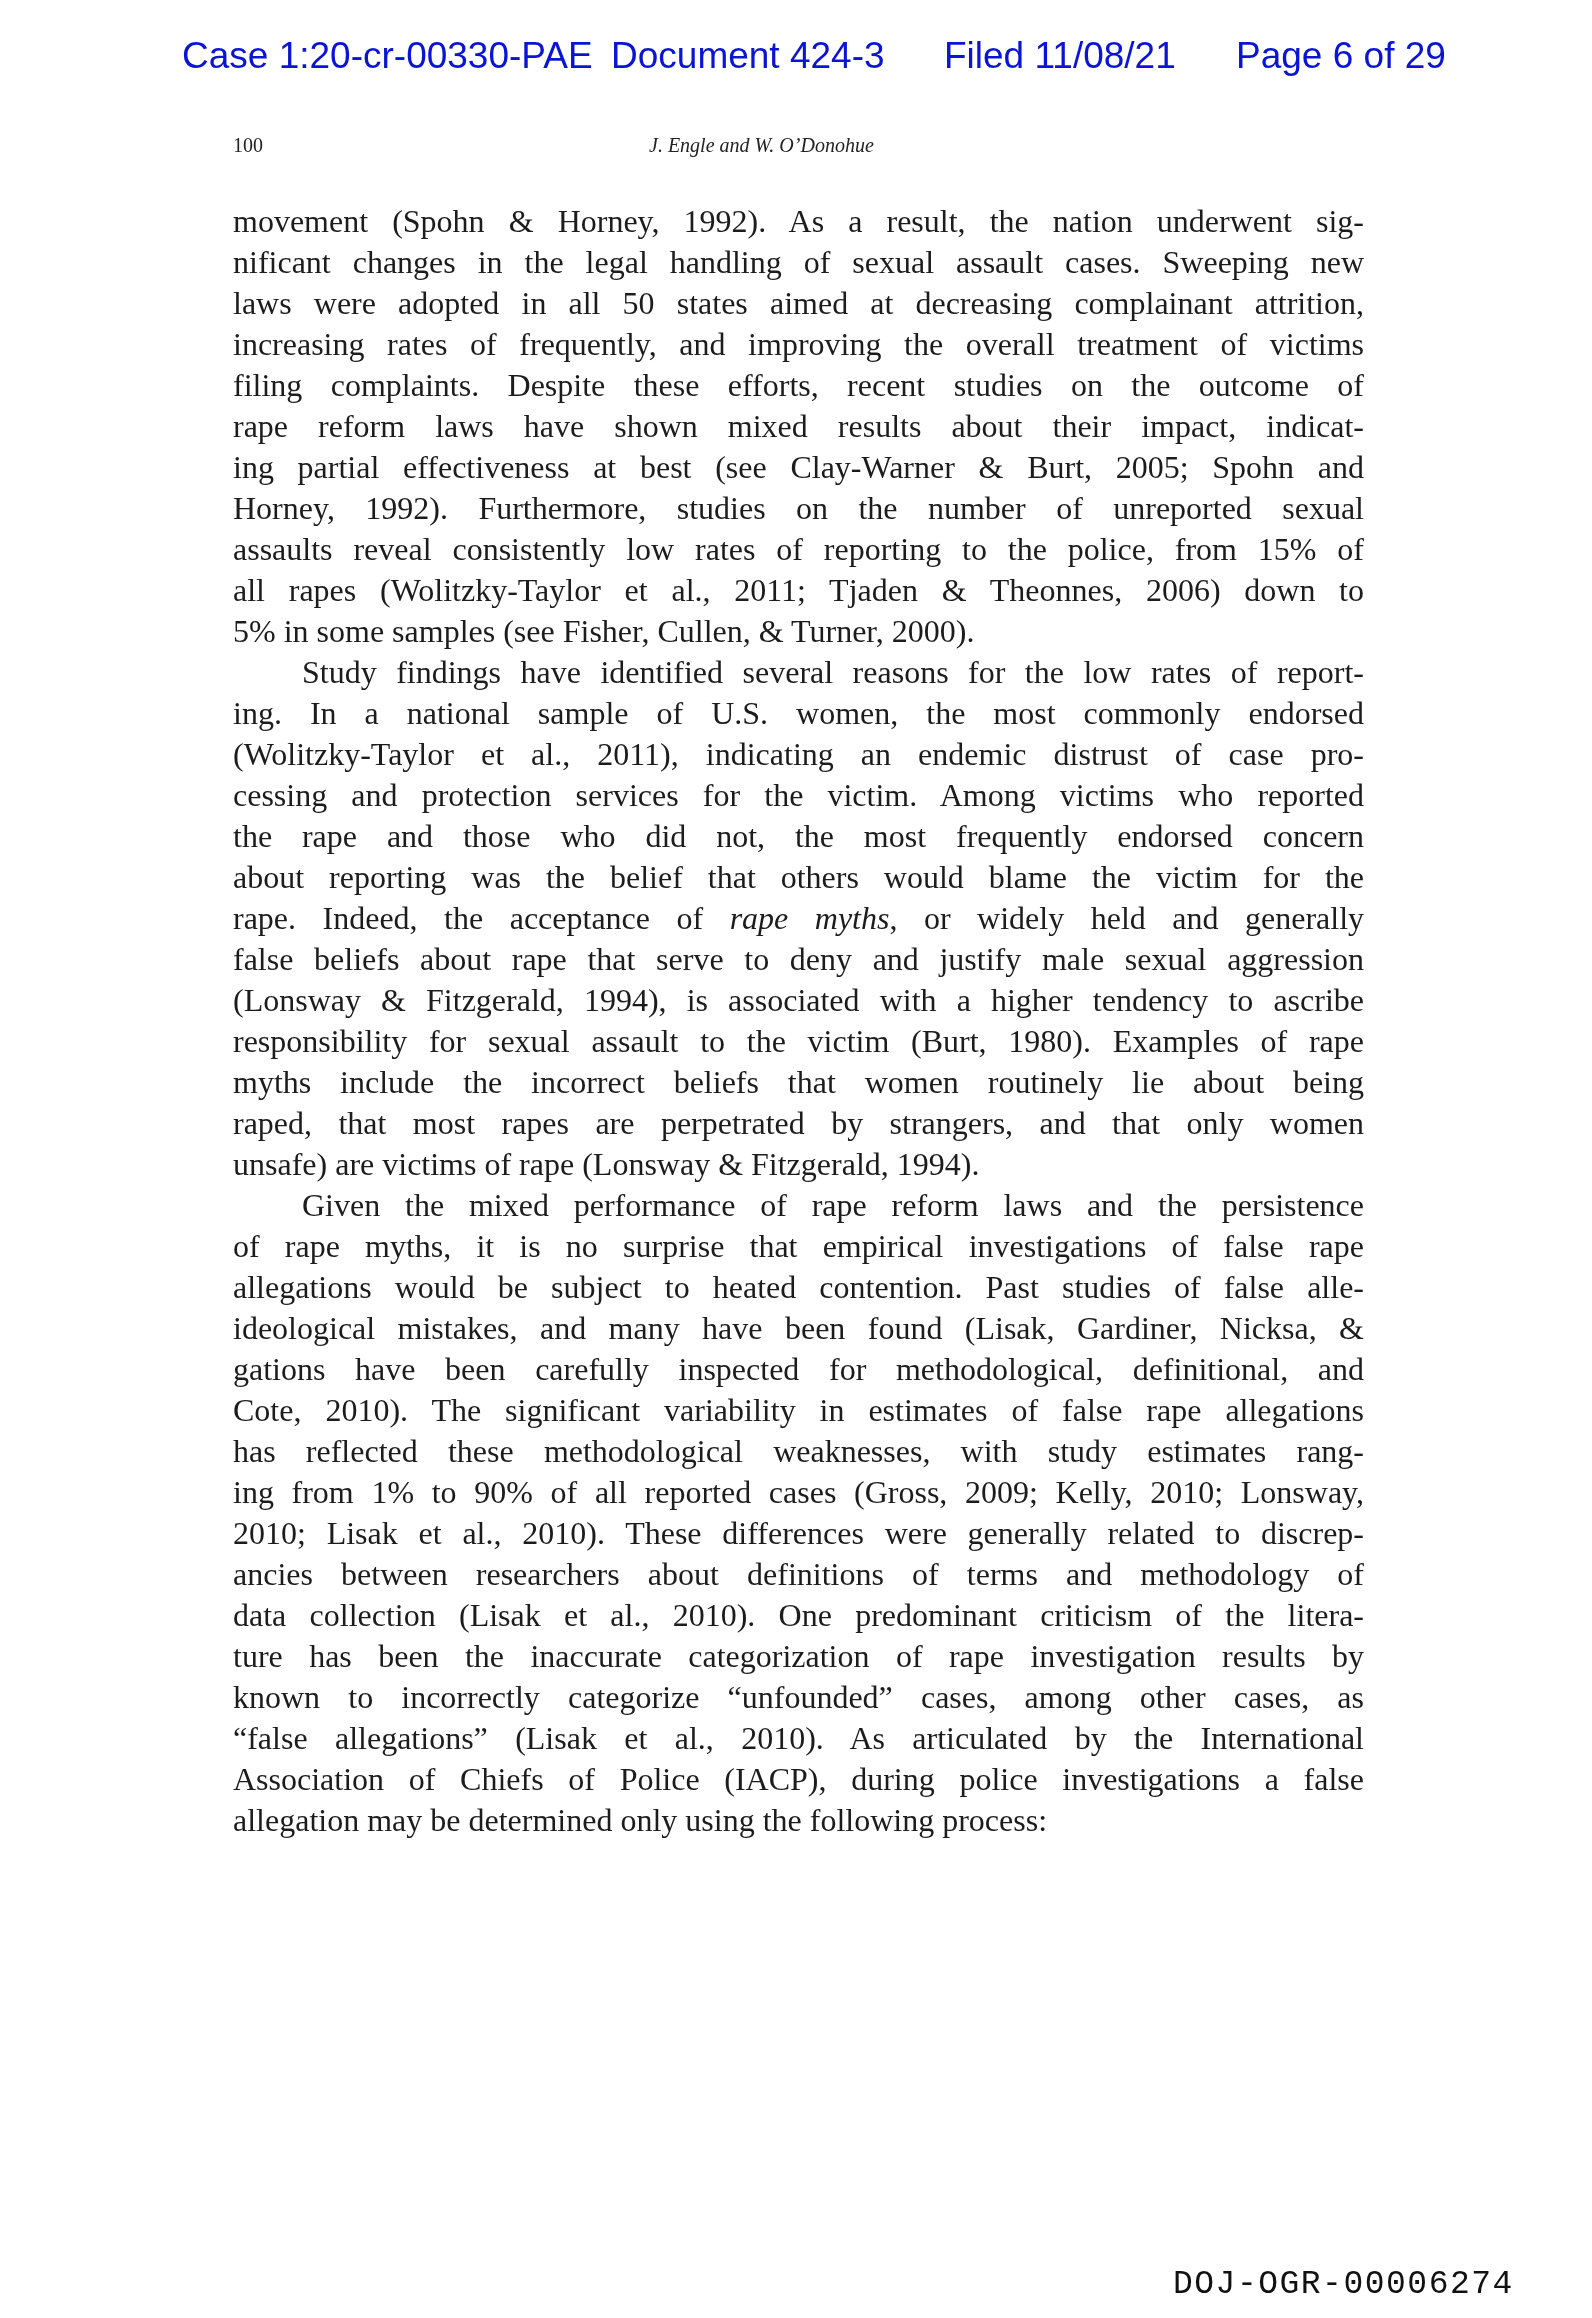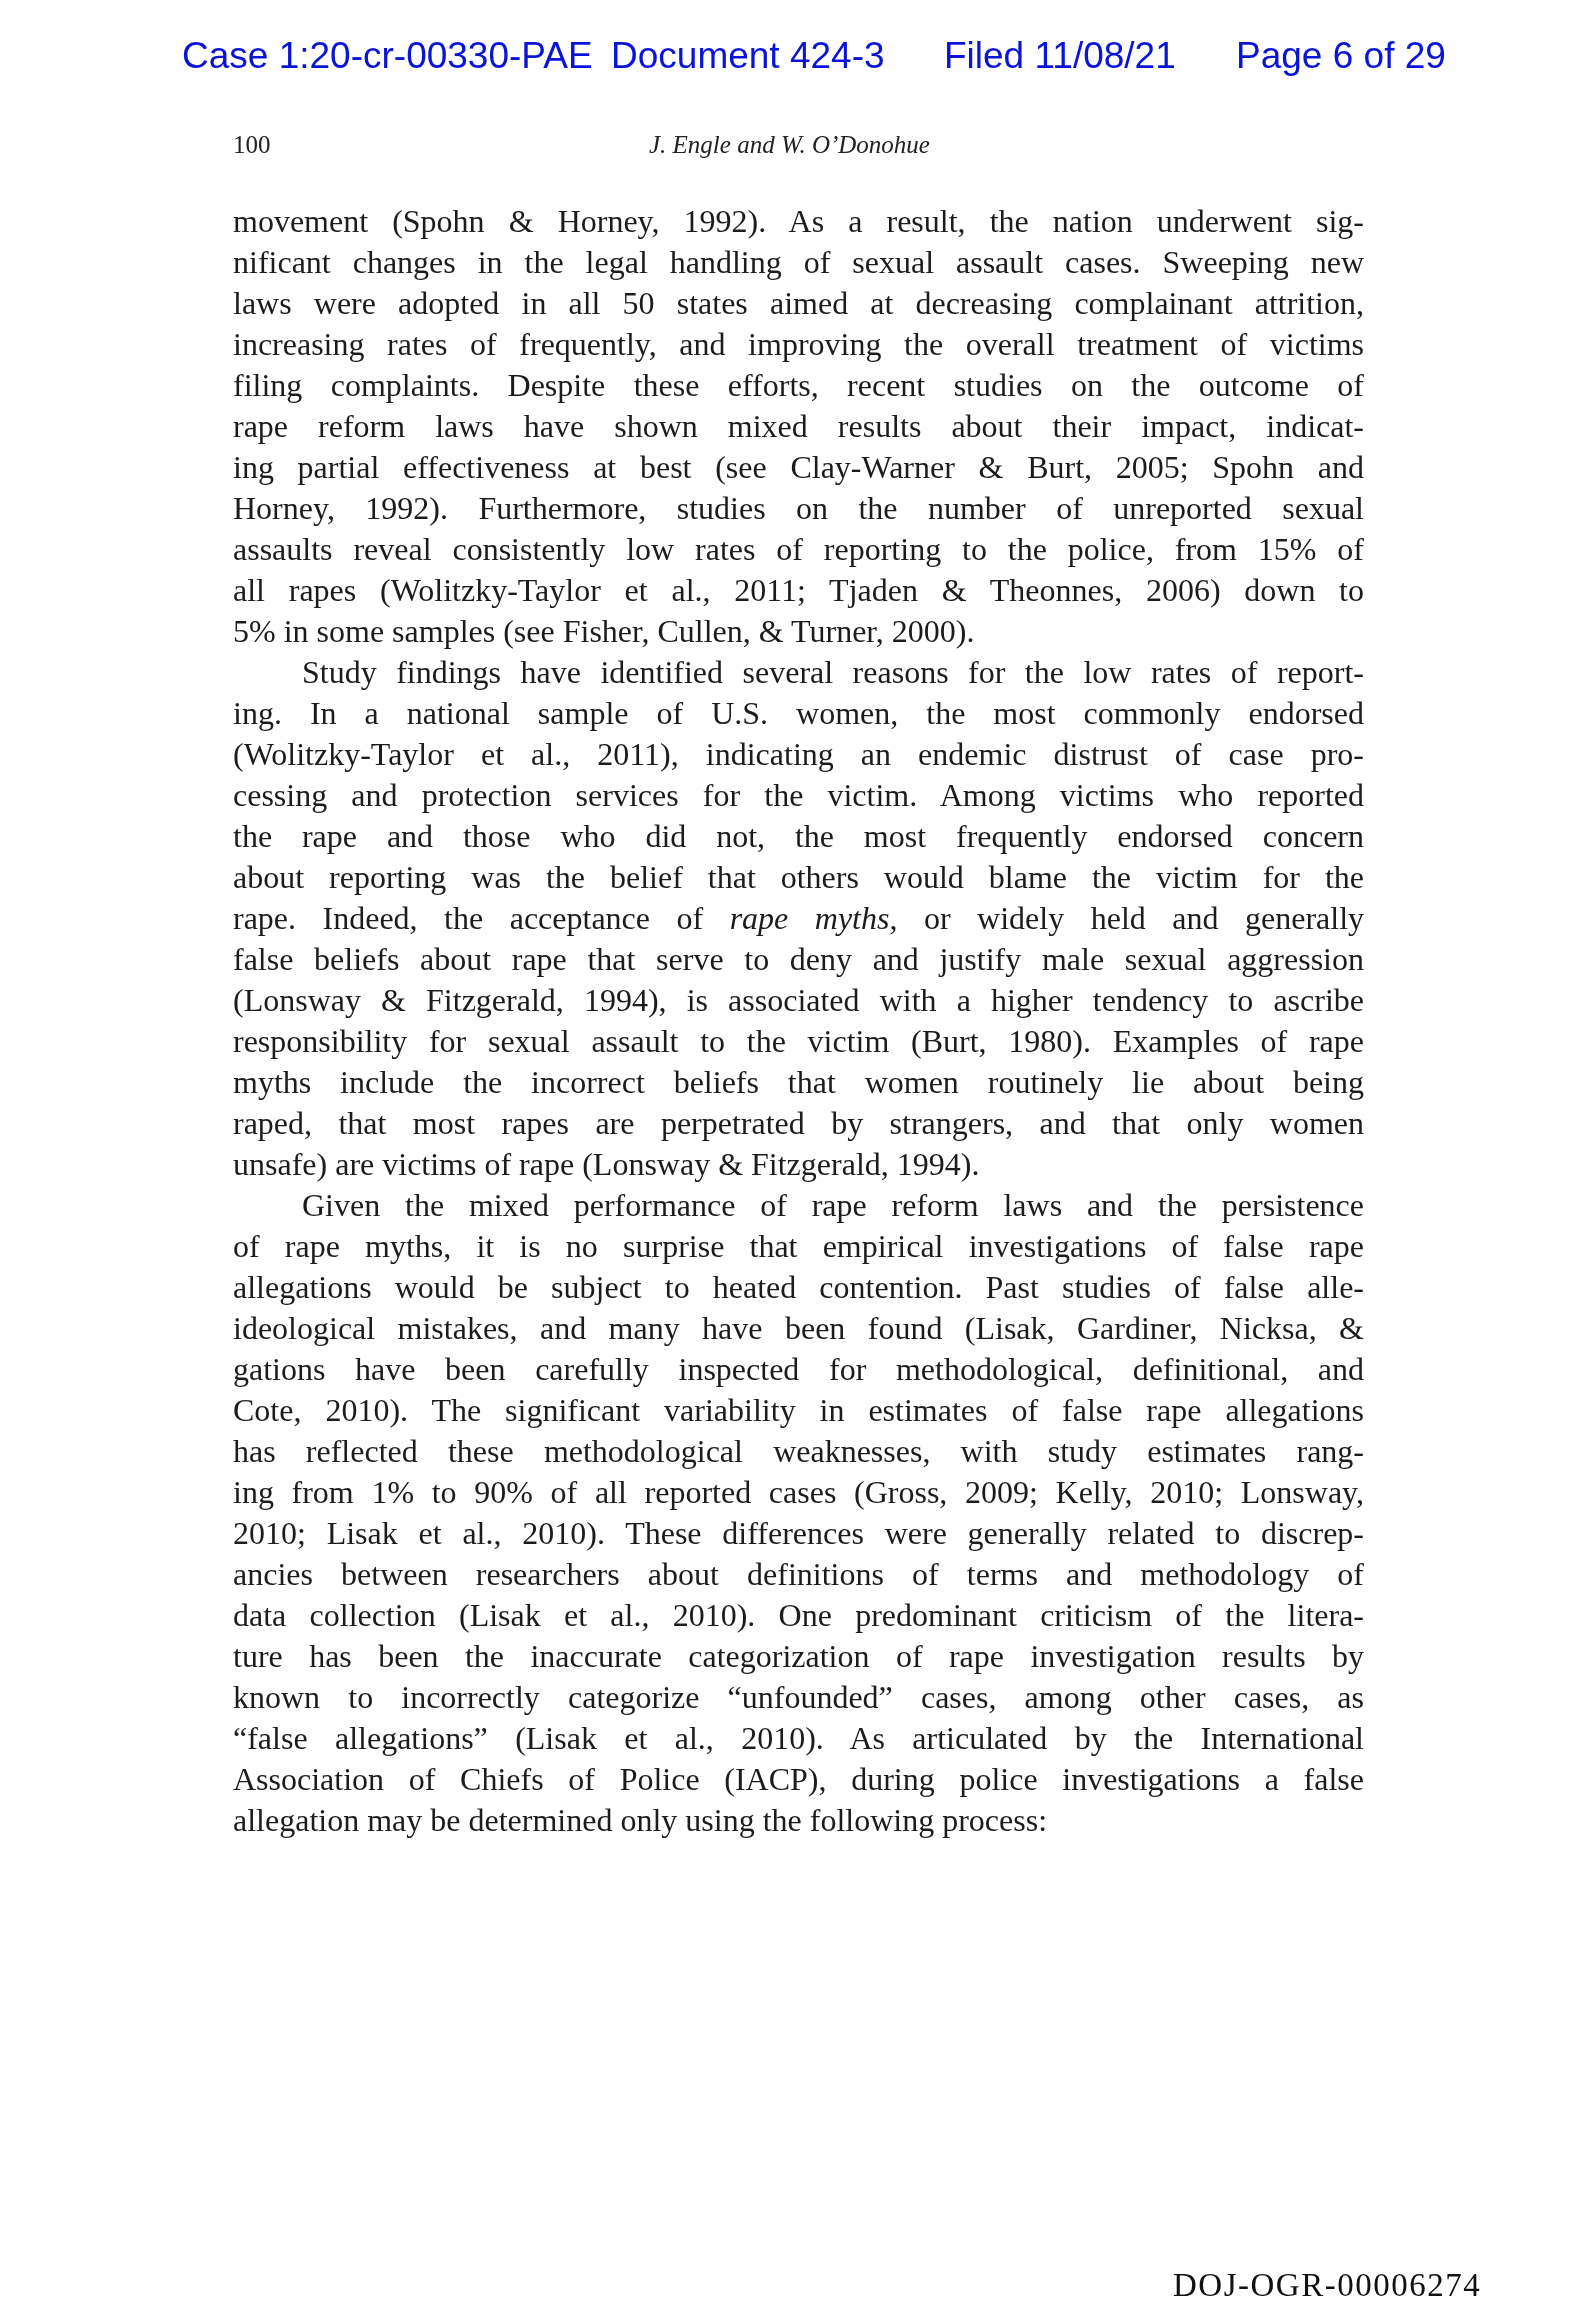--- a/index.html
+++ b/index.html
@@ -10,41 +10,41 @@
     white-space: nowrap;
   }
   .stamp span { position: absolute; top: 0; line-height: 46px; }
   #stamp-case { left: 138px; margin-left: 44px; }
   #stamp-doc { left: 611px; }
   #stamp-filed { left: 944px; }
   #stamp-page { left: 1236px; }
 
   .running-head {
     position: absolute; top: 126px; left: 233px; width: 1131px; height: 38px;
-    font-family: "Liberation Serif", serif; color: #222; font-size: 25px;
+    font-family: "Liberation Serif", serif; color: #222; font-size: 20px;
   }
   .running-head .pageno { position: absolute; left: 0; top: 0; line-height: 38px; }
   .running-head .authors { position: absolute; left: 416px; top: 0; line-height: 38px; font-style: italic; }
 
   .body-text {
     position: absolute; left: 233px; top: 201px; width: 1131px;
     font-family: "Liberation Serif", serif; font-size: 32px; color: #1c1c1c;
   }
   .line {
     display: block; height: 41px; line-height: 41px;
     text-align: justify; text-align-last: justify; white-space: nowrap;
     overflow: visible;
   }
   .line.last { text-align-last: left; }
   .line.indent { padding-left: 69px; }
   .line em { font-style: italic; }
 
   .bates {
     position: absolute; top: 2266px; left: 1173px;
-    font-family: Liberation Serif, serif; font-size: 33px; color: #111;
+    font-family: Liberation Mono, monospace; font-size: 33px; color: #111;
     letter-spacing: 1.5px; line-height: 38px; white-space: nowrap;
   }
 </style>
 </head>
 <body>
 
 <div class="stamp">
   <span id="stamp-case">Case 1:20-cr-00330-PAE</span>
   <span id="stamp-doc">Document 424-3</span>
   <span id="stamp-filed">Filed 11/08/21</span>

